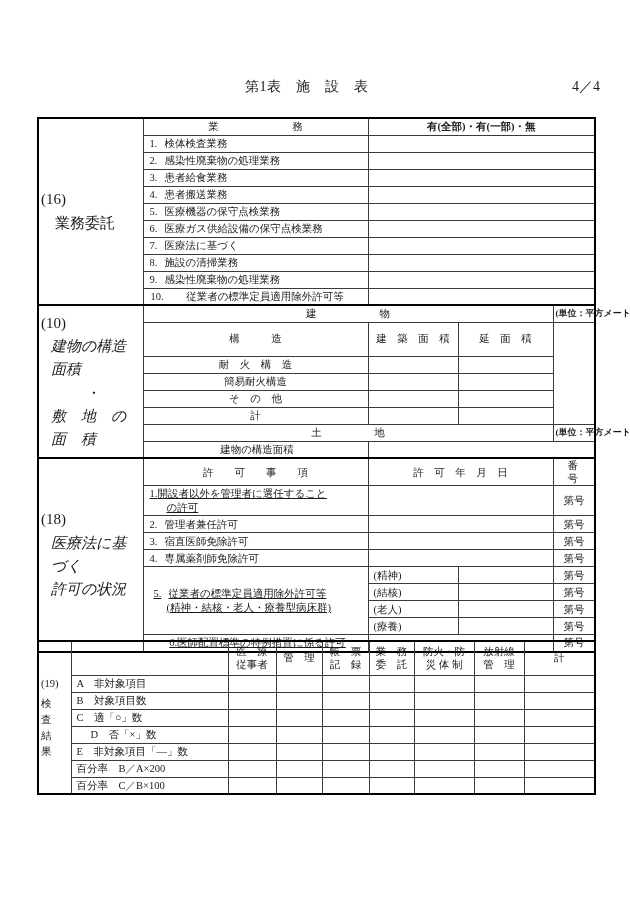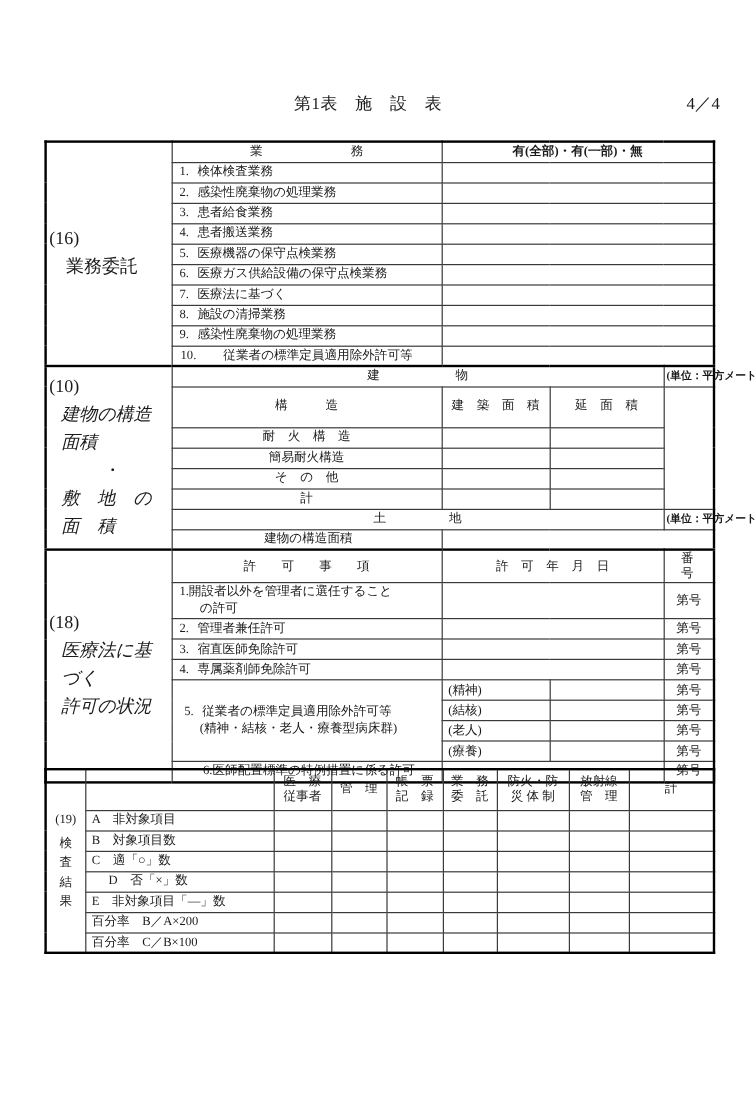--- a/index.html
+++ b/index.html
@@ -97,33 +97,33 @@
     padding-left: 4px;
   }
   .item .num {
     flex: 0 0 auto;
     min-width: 15px;
   }
   .item .txt { flex: 1 1 auto; }
   .item2 {
     padding-left: 4px;
     line-height: 1.35;
+    text-decoration: underline;
   }
   .item2 .l2 { display: block; padding-left: 17px; }
 
   
   .dai-go {
     display: flex;
     justify-content: space-between;
     padding: 0 12px 0 8px;
   }
 
   
   .vlabel {
-    text-align: center;
     vertical-align: top;
     padding: 3px 0 0 0;
     line-height: 1.5;
     font-size: 10.5px;
   }
   .vlabel .idnum { display: block; margin-bottom: 5px; }
   .vlabel .ch { display: block; }
 
   
   .hdr2 {

